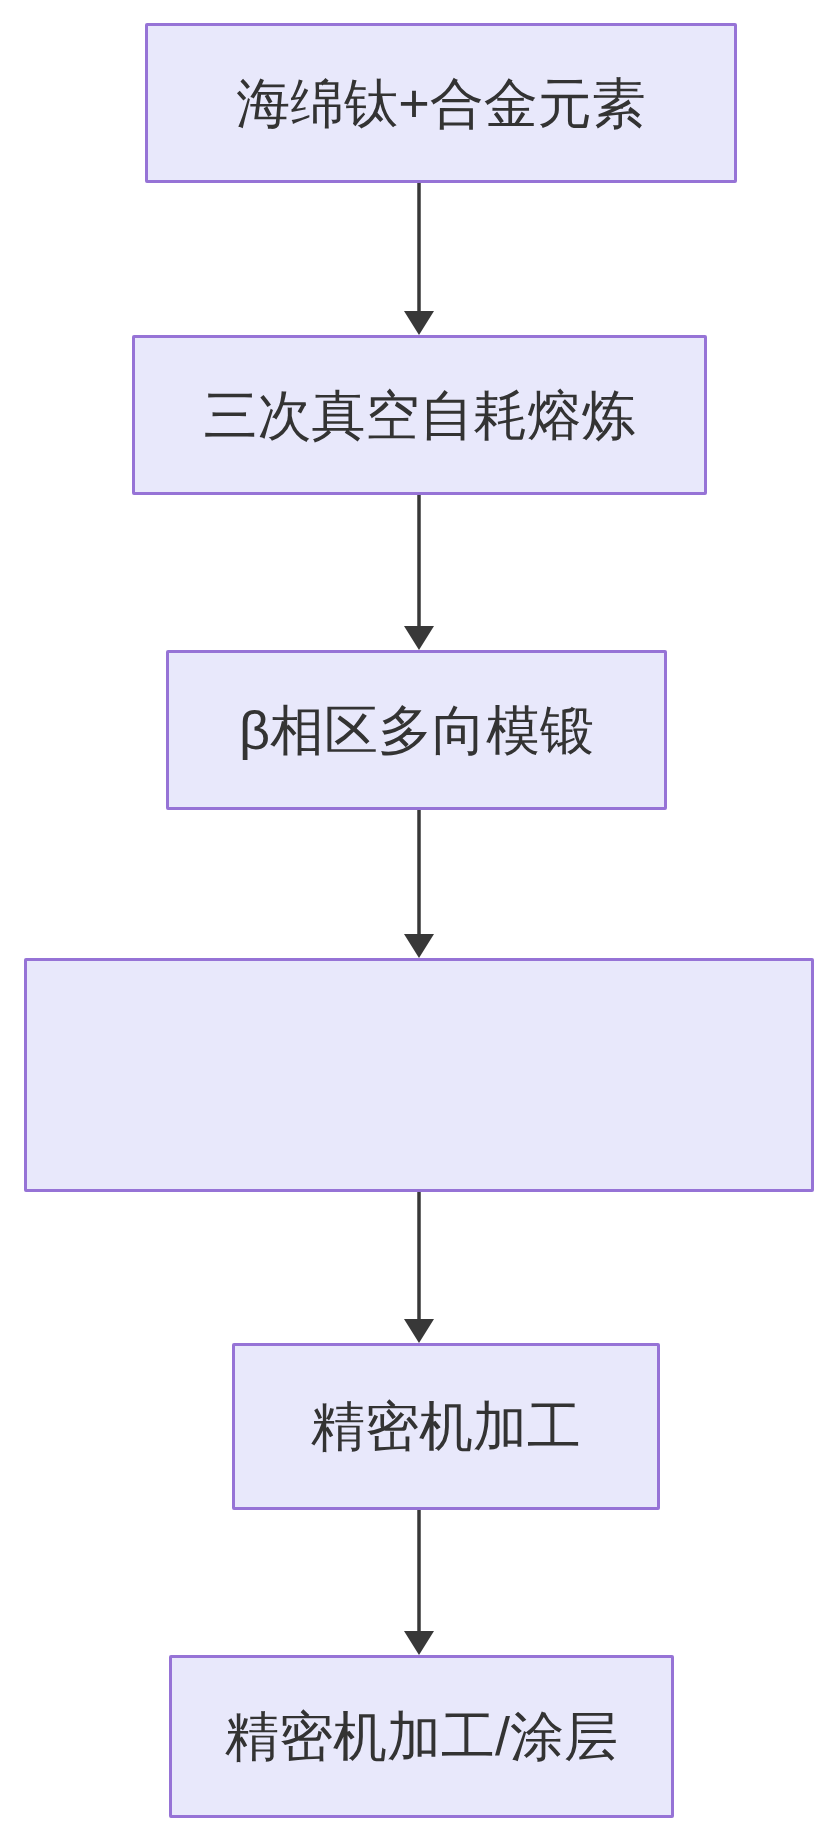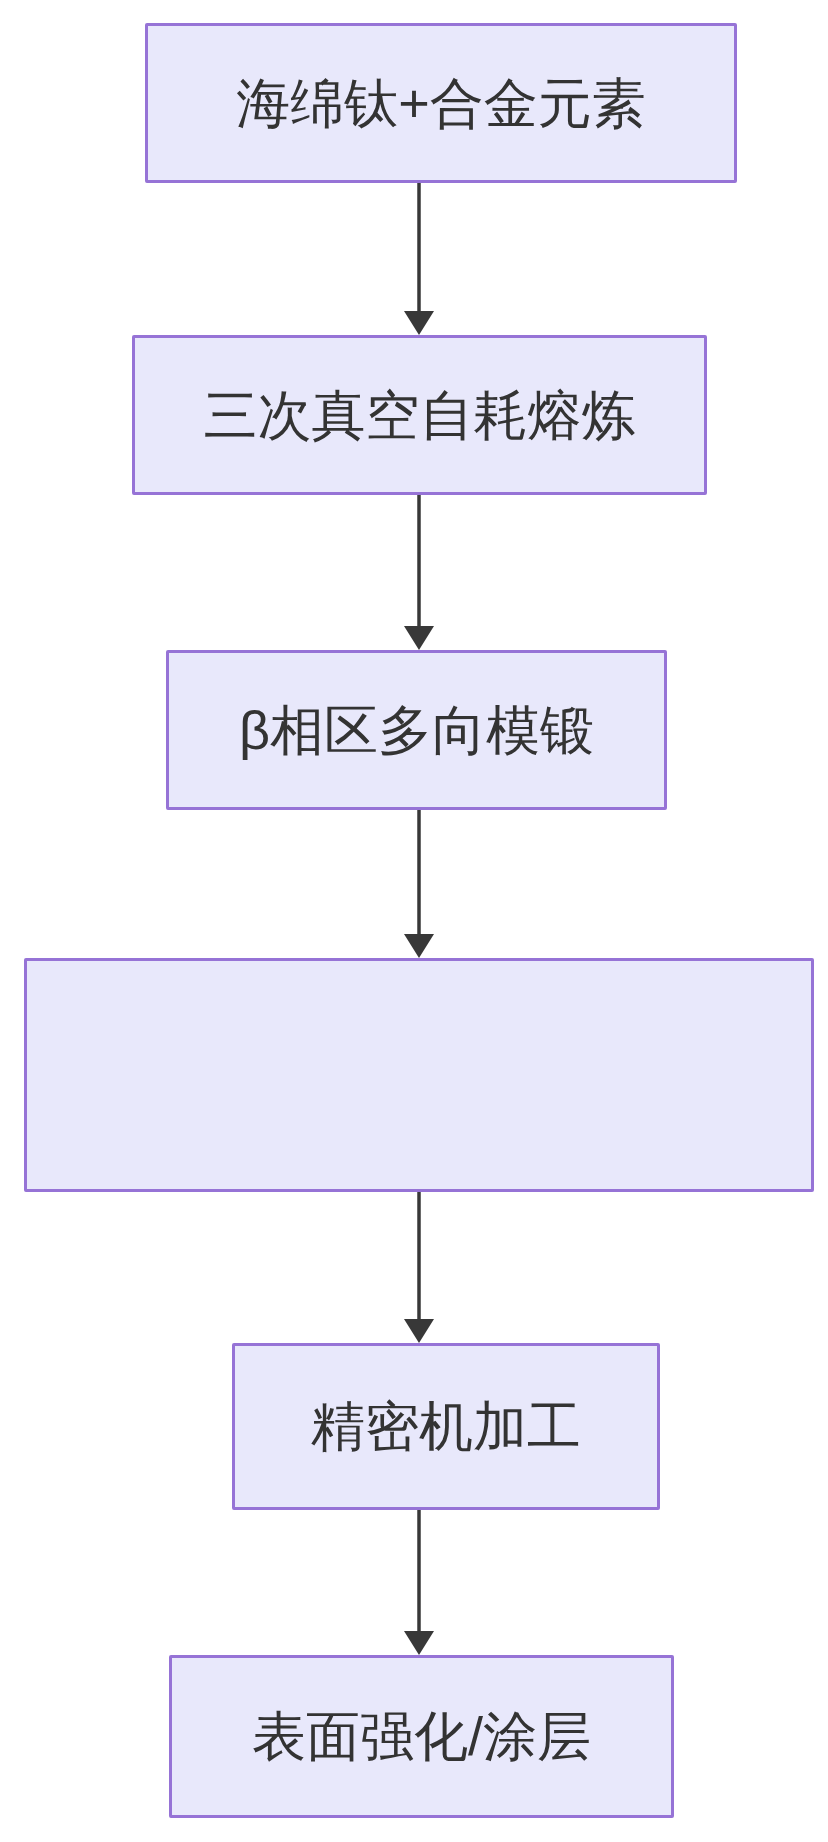--- a/index.html
+++ b/index.html
@@ -82,16 +82,16 @@
   </div>
 
   <div class="node node-4">
   </div>
 
   <div class="node node-5">
     <span class="node-label">精密机加工</span>
   </div>
 
   <div class="node node-6">
-    <span class="node-label">表面强化/涂层</span>
+    <span class="node-label">精密机加工/涂层</span>
   </div>
 
 </div>
 
 </body></html>

